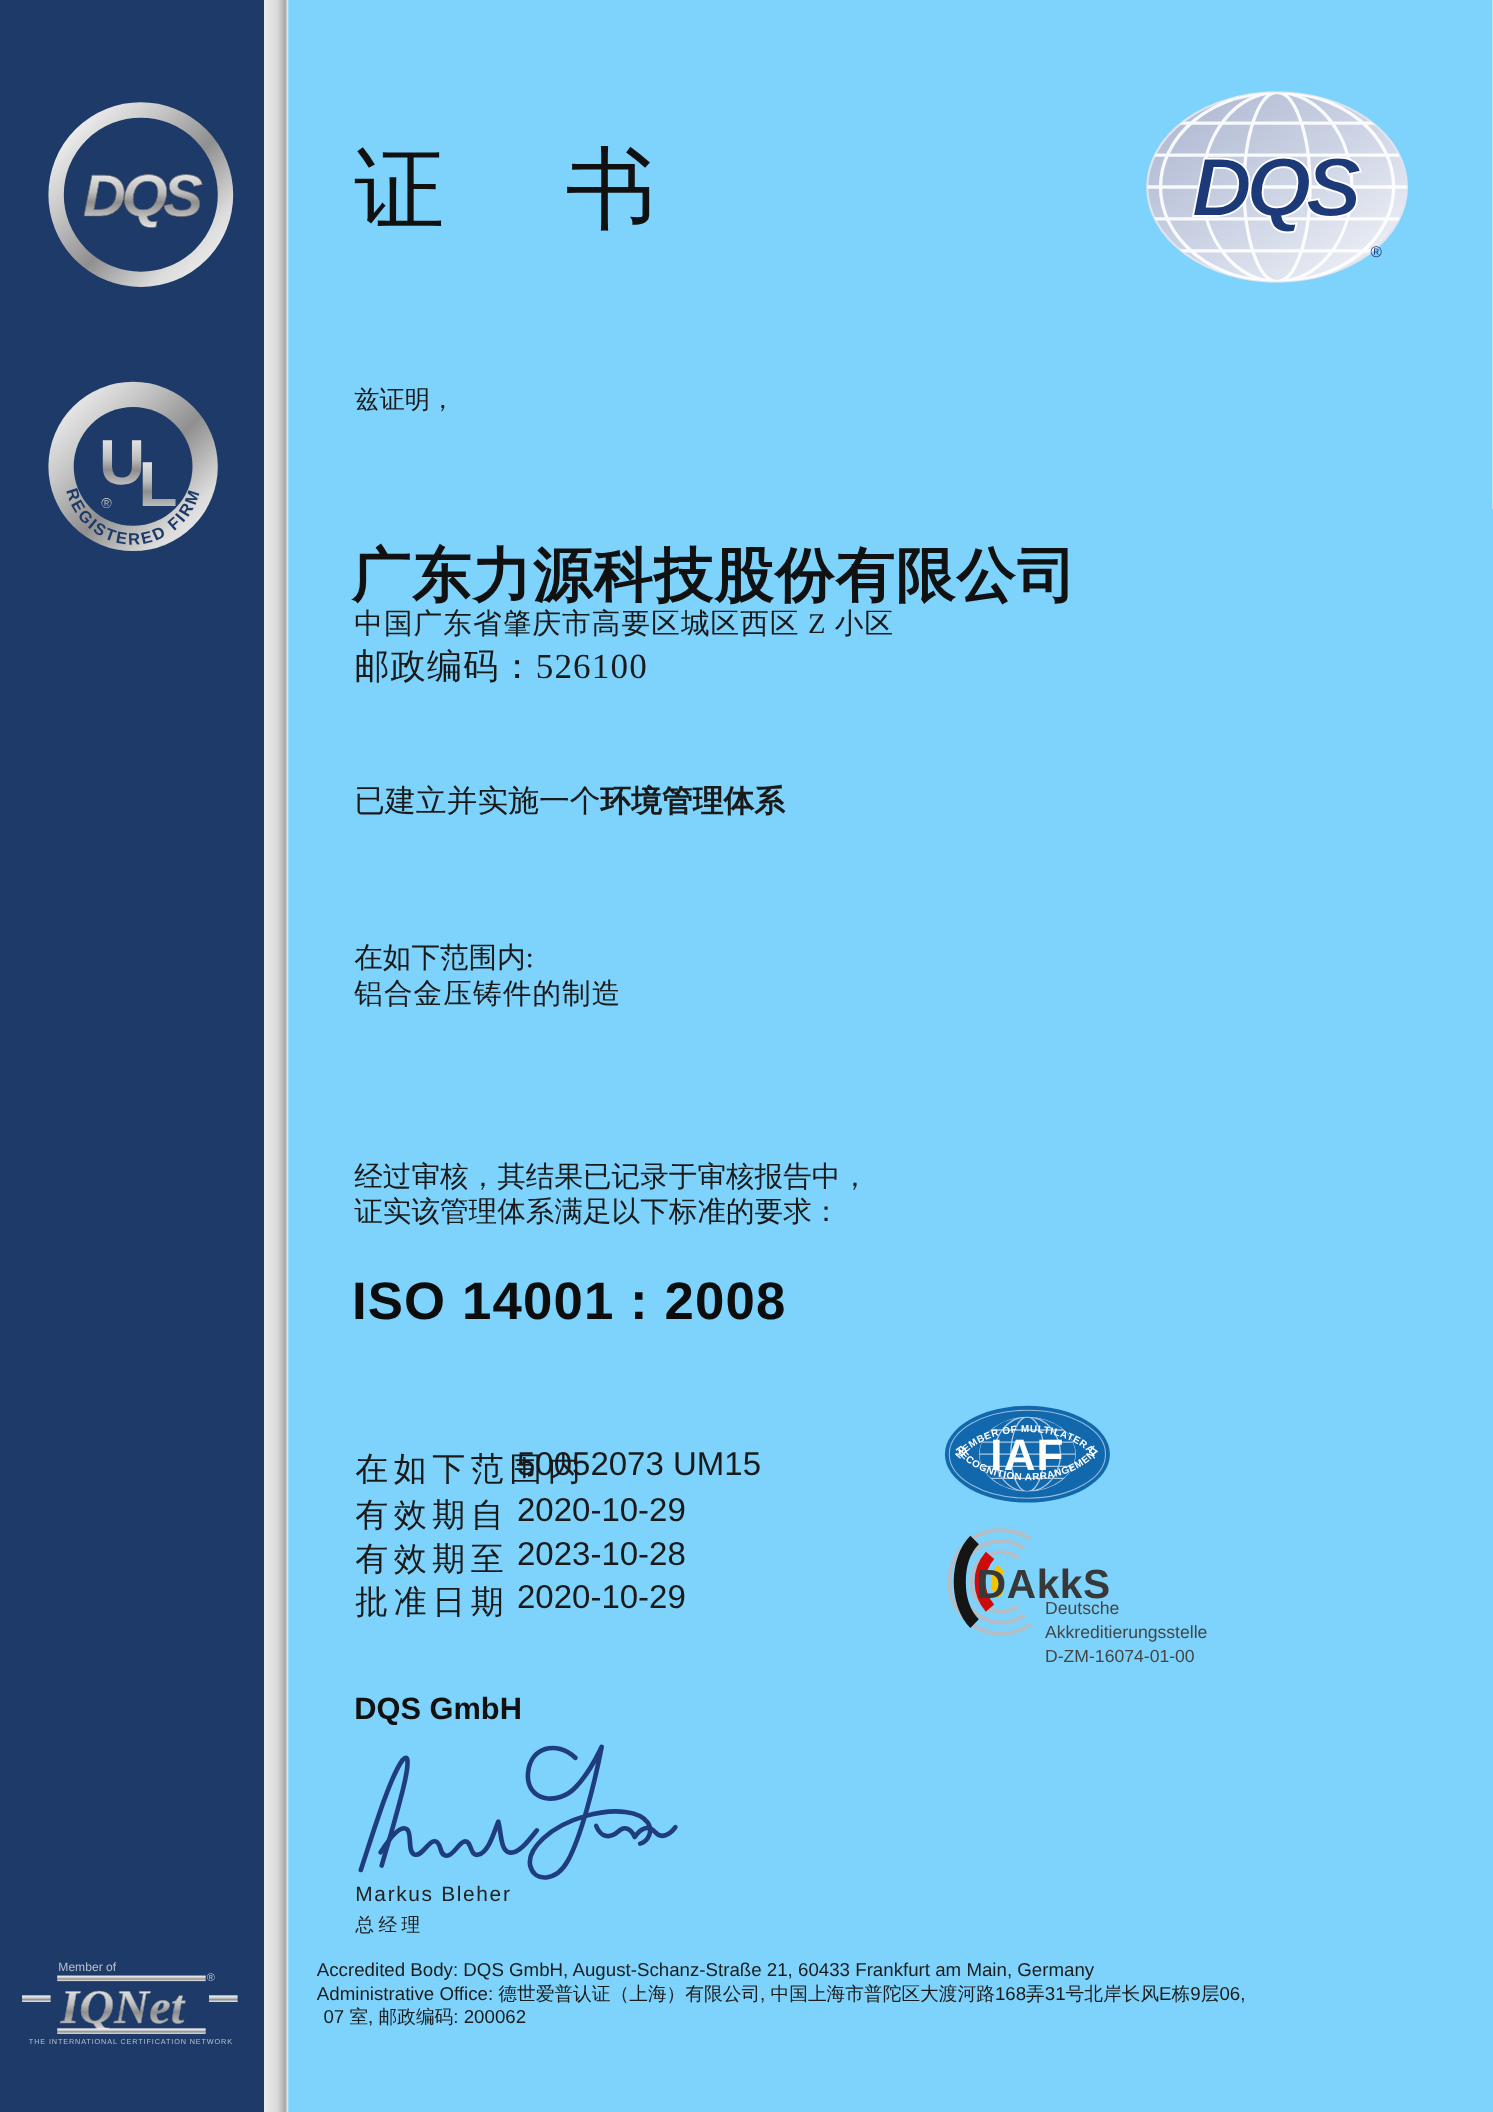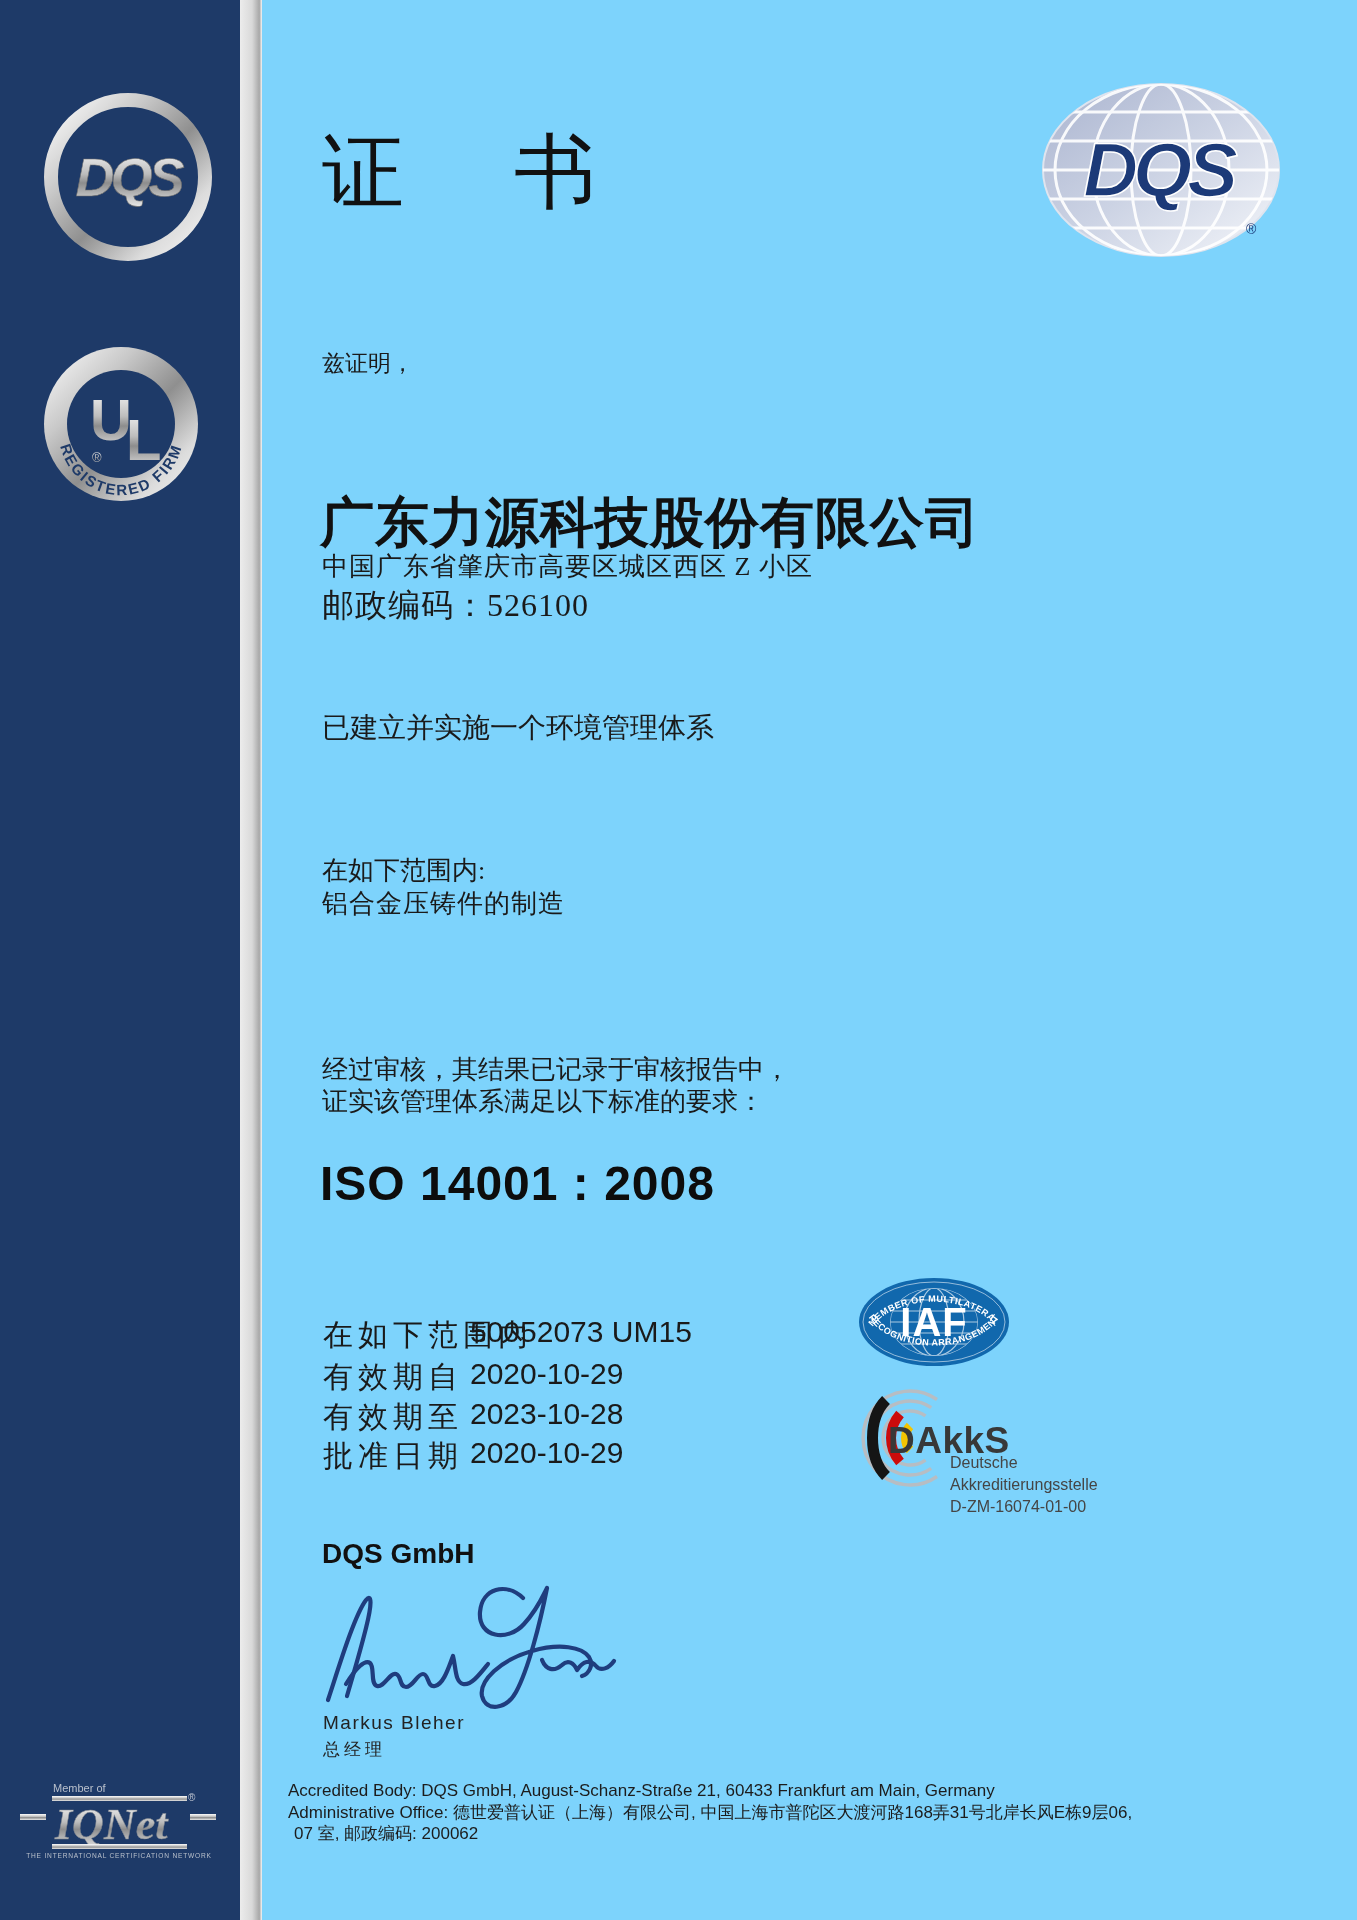--- a/index.html
+++ b/index.html
@@ -13,21 +13,21 @@
   
   .abs{position:absolute;white-space:nowrap;}
   .serif{font-family:"Liberation Serif","DejaVu Serif",serif;}
   .sans{font-family:"Liberation Sans","DejaVu Sans",sans-serif;}
   .title{left:322px;top:118px;font-size:82px;color:#111;display:flex;gap:110px;font-weight:400;}
   .certify{left:322px;top:348px;font-size:23px;}
   .company{left:320px;top:487px;font-size:54px;font-weight:600;letter-spacing:1px;color:#111;}
   .addr1{left:322px;top:549px;font-size:26px;letter-spacing:1px;}
   .addr2{left:322px;top:584px;font-size:32px;letter-spacing:1px;}
   .system{left:322px;top:709px;font-size:28px;}
-  .system b{font-weight:400;margin-top:30px;}
+  .system b{font-weight:700;margin-top:30px;}
   .scope1{left:322px;top:853px;font-size:26px;}
   .scope2{left:322px;top:886px;font-size:26px;letter-spacing:1px;}
   .audit1{left:322px;top:1052px;font-size:26px;}
   .audit2{left:322px;top:1084px;font-size:26px;}
   .standard{left:320px;top:1156px;font-size:48px;font-weight:700;letter-spacing:1px;color:#0d0d0d;}
   .rowlabel{left:323px;font-size:30px;letter-spacing:5px;}
   .rowvalue{left:470px;font-size:30px;}
   .r1{top:1315px}.r2{top:1357px}.r3{top:1397px}.r4{top:1436px}
   .dqsgmbh{left:322px;top:1538px;font-size:28px;font-weight:700;color:#111;}
   .signname{left:323px;top:1712px;font-size:19px;letter-spacing:1.5px;color:#222;}

